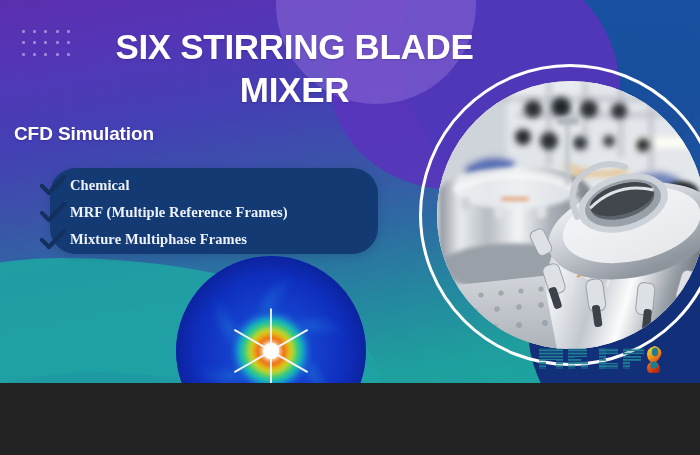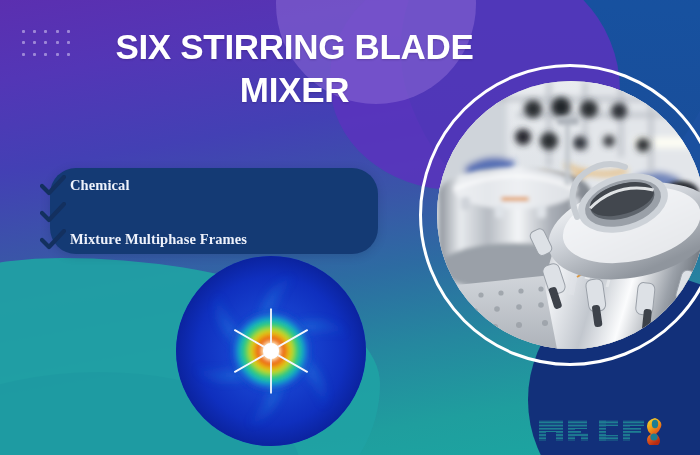--- a/index.html
+++ b/index.html
@@ -3,21 +3,21 @@
 <meta charset="utf-8">
 <style>
   html, body {
     margin: 0;
     padding: 0;
     background: #222;
   }
   #poster {
     position: relative;
     width: 700px;
-    height: 455px;
+    height: 383px;
     overflow: hidden;
     font-family: "Liberation Sans", sans-serif;
     background: linear-gradient(170deg,
         #5b2fb0 0%,
         #5336b6 14%,
         #4340b4 30%,
         #3a55a8 45%,
         #2d6ba2 58%,
         #25879f 72%,
         #1f9e9e 86%,
@@ -248,37 +248,39 @@
       <i></i>
       <i></i>
     <i></i>
       <i></i>
       <i></i>
       <i></i>
       <i></i>
   </div>
 
   <div class="headline">SIX STIRRING BLADE MIXER</div>
+  <div class="subtitle">CFD Simulation</div>
 
   <div class="feature-card"></div>
   <ul class="feature-list">
     <li class="feature-item">
       <span class="check-icon">
         <svg viewBox="0 0 26 22">
             <path d="M2 11 L9 18 L24 2" fill="none" stroke="#13305f" stroke-width="4.2" stroke-linecap="round" stroke-linejoin="round"></path>
           </svg>
       </span>
       <span class="feature-label">Chemical</span>
     </li>
     <li class="feature-item">
       <span class="check-icon">
         <svg viewBox="0 0 26 22">
             <path d="M2 11 L9 18 L24 2" fill="none" stroke="#13305f" stroke-width="4.2" stroke-linecap="round" stroke-linejoin="round"></path>
           </svg>
       </span>
+      <span class="feature-label">MRF (Multiple Reference Frames)</span>
     </li>
     <li class="feature-item">
       <span class="check-icon">
         <svg viewBox="0 0 26 22">
             <path d="M2 11 L9 18 L24 2" fill="none" stroke="#13305f" stroke-width="4.2" stroke-linecap="round" stroke-linejoin="round"></path>
           </svg>
       </span>
       <span class="feature-label">Mixture Multiphase Frames</span>
     </li>
   </ul>

